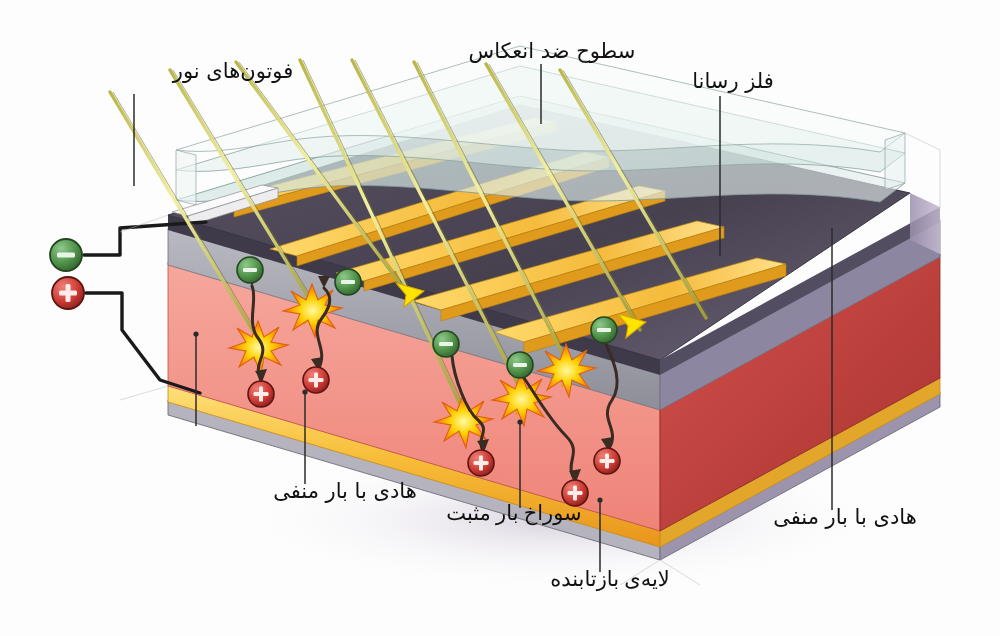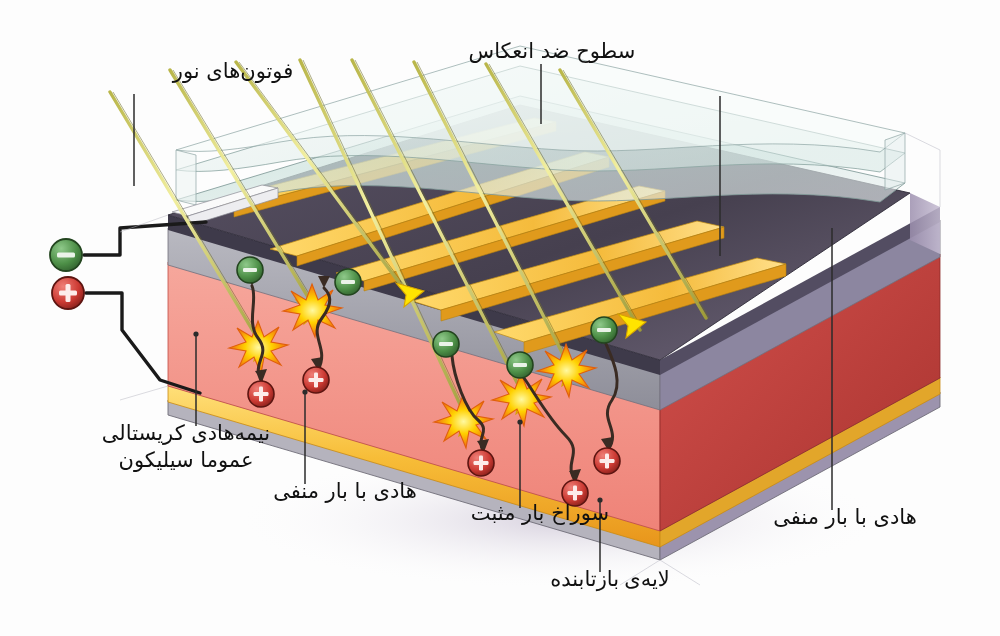--- a/index.html
+++ b/index.html
@@ -294,20 +294,19 @@
     <line x1="168" y1="386" x2="120" y2="400"></line>
     <line x1="660" y1="560" x2="700" y2="585"></line>
     <line x1="660" y1="560" x2="620" y2="585"></line>
     <line x1="905" y1="133" x2="940" y2="150"></line>
     <line x1="940" y1="150" x2="940" y2="207"></line>
   </g>
 </svg>
 
 <div class="lbl" style="left:138px;top:58px;width:190px;">فوتون‌های نور</div>
 <div class="lbl" style="left:452px;top:38px;width:200px;">سطوح ضد انعکاس</div>
-<div class="lbl" style="left:76px;top:420px;width:220px;">نیمه‌هادی کریستالی
-عموما سیلیکون</div>
+<div class="lbl" style="left:668px;top:68px;width:130px;">فلز رسانا</div>
 <div class="lbl" style="left:250px;top:478px;width:190px;">هادی با بار منفی</div>
-<div class="lbl" style="left:450px;top:500px;width:180px;">سوراخ بار مثبت</div>
+<div class="lbl" style="left:424px;top:500px;width:180px;font-family:Liberation Serif, serif;">سوراخ بار مثبت</div>
 <div class="lbl" style="left:520px;top:566px;width:180px;font-family:Liberation Serif, serif;">لایه‌ی بازتابنده</div>
 <div class="lbl" style="left:750px;top:504px;width:190px;">هادی با بار منفی</div>
 
 </div>
 
 </body></html>

